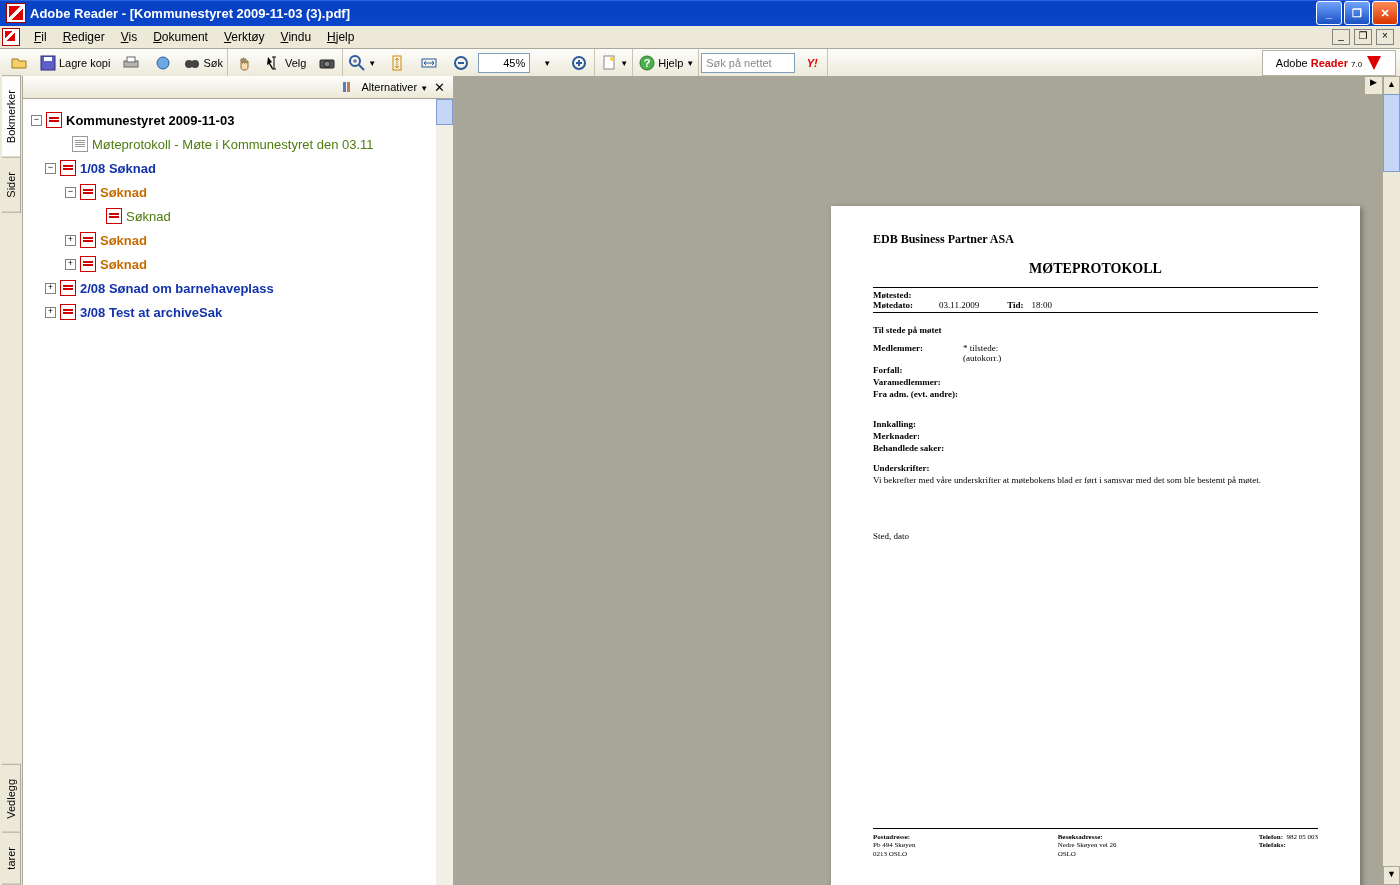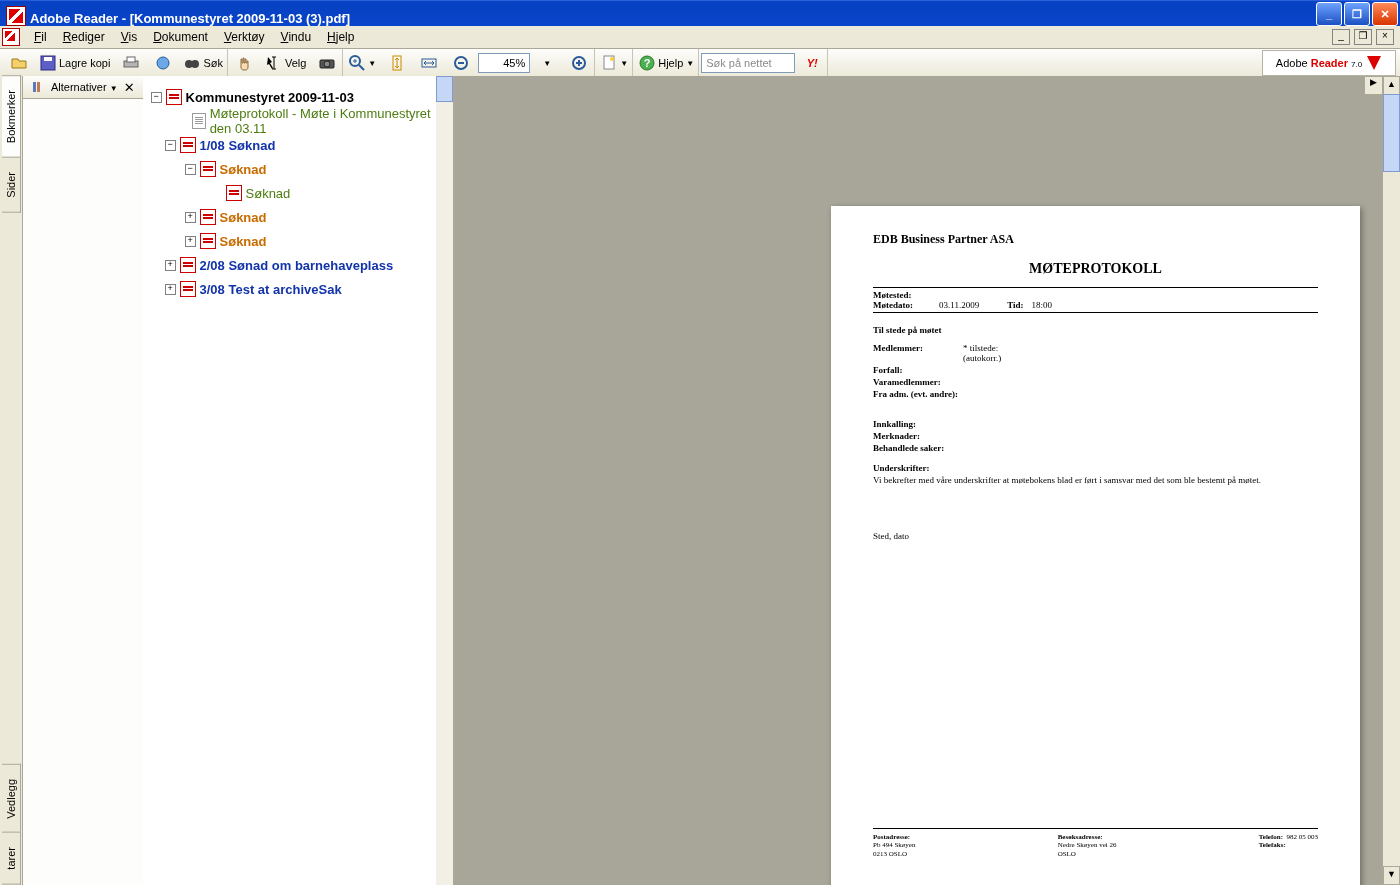--- a/index.html
+++ b/index.html
@@ -1,19 +1,19 @@
 <!DOCTYPE html>
 <html><head>
 <meta charset="utf-8">
 <style>
   html,body{margin:0;padding:0;width:1400px;height:885px;overflow:hidden;
             font-family:Tahoma,Arial,sans-serif;font-size:11px;background:#ece9d8;}
   
   .titlebar{height:26px;background:linear-gradient(#3a6ee6,#0842c4 6%,#0842c4 50%,#0a46cc);
-            color:#fff;display:flex;align-items:flex-end;padding:0 2px;}
+            color:#fff;display:flex;align-items:center;padding:0 2px;}
   .titlebar .appicon{width:18px;height:18px;margin:0 4px;background:#fff;
                      border:1px solid #9a0000;position:relative;}
   .titlebar .appicon:before{content:"";position:absolute;inset:2px;background:
       linear-gradient(135deg,#d00 40%,#fff 40%,#fff 60%,#d00 60%);}
   .titlebar .ttl{font-weight:bold;font-size:13px;}
   .titlebar .winbtns{margin-left:auto;display:flex;gap:2px;}
   .titlebar .winbtn{width:24px;height:22px;border:1px solid #fff;border-radius:3px;
                     background:linear-gradient(#6ea3ff,#1b50c4);display:flex;
                     align-items:center;justify-content:center;color:#fff;font-weight:bold;}
   .titlebar .winbtn.close{background:linear-gradient(#ff8c5a,#d83400);}
@@ -51,21 +51,21 @@
   
   .workarea{position:absolute;top:76px;left:0;right:0;bottom:0;display:flex;}
   .sidetabs{width:22px;background:#ece9d8;border-right:1px solid #aca899;
             display:flex;flex-direction:column;align-items:center;}
   .vtab{writing-mode:vertical-rl;transform:rotate(180deg);
         padding:14px 3px;font-size:11px;background:#ece9d8;
         border:1px solid #aca899;border-right:none;margin-top:-1px;}
   .vtab.active{background:#fdfdfb;font-weight:normal;}
   .spacer{flex:1;}
   .bookpanel{width:430px;background:#fdfdfb;border-right:2px solid #aca899;
-             display:flex;flex-direction:row;}
+             display:flex;flex-direction:column;}
   .bookhdr{height:22px;background:linear-gradient(#fdfdfb,#ece9d8);
            border-bottom:1px solid #aca899;display:flex;align-items:center;
            justify-content:flex-end;gap:6px;padding:0 8px;}
   .bookhdr .opts{font-size:11px;}
   .bookhdr .xbtn{font-family:Arial;font-size:13px;}
   .tree{position:relative;padding:8px 0 0 8px;font-size:13px;
         background:#fff;flex:1;overflow:hidden;}
   .node{display:flex;align-items:center;gap:4px;height:22px;margin:2px 0;}
   .twist{width:9px;height:9px;border:1px solid #808080;font-size:9px;line-height:7px;
          text-align:center;background:#fff;color:#000;flex:0 0 auto;}

